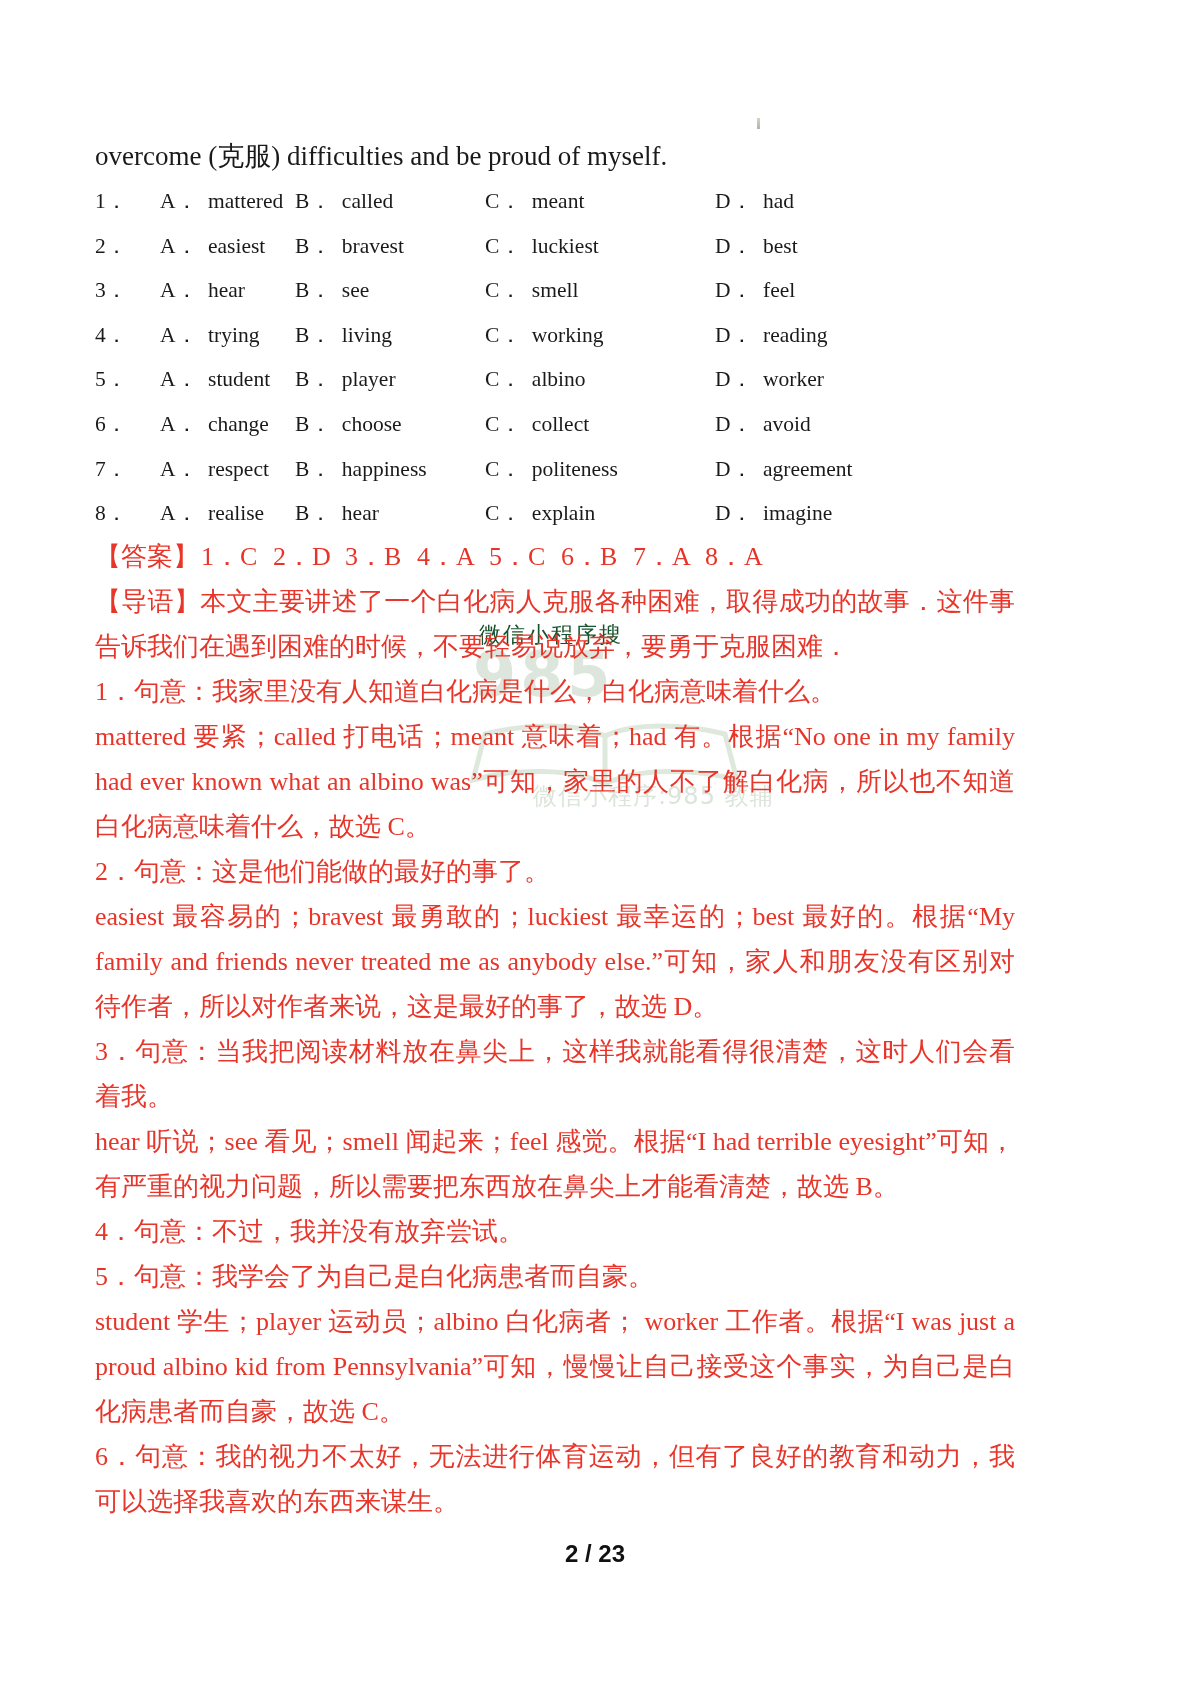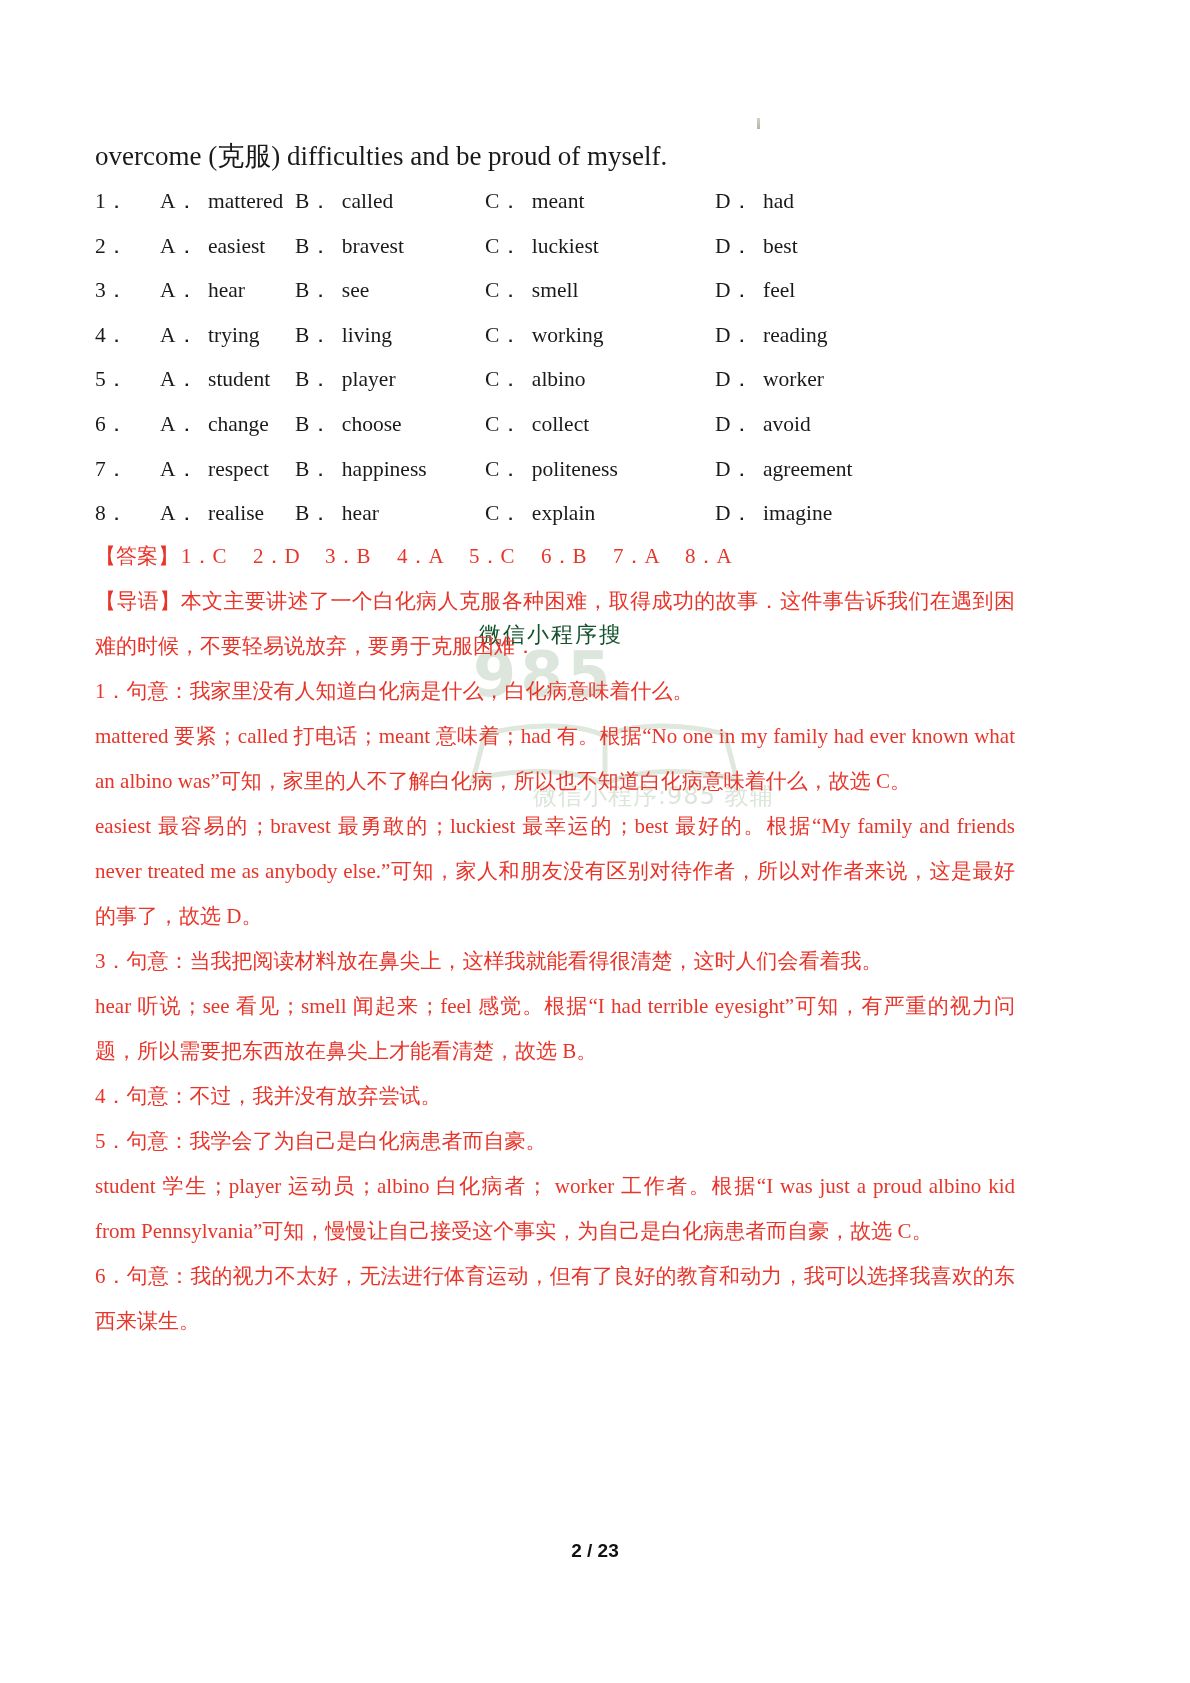--- a/index.html
+++ b/index.html
@@ -111,21 +111,21 @@
   .oLetter { letter-spacing: 0.5px; }
   .oText { margin-left: 10px; }
 
   
   .red-block {
     position: absolute;
     left: 0px;
     top: 534px;
     width: 920px;
     color: #e8352a;
-    font-size: 21px;
+    font-size: 26px;
     line-height: 45px;
   }
   .red-block p {
     margin: 0 0 0 0;
     text-align: justify;
     text-justify: inter-ideograph;
     word-break: break-word;
   }
   .ans-line {
     white-space: nowrap;
@@ -136,21 +136,21 @@
   .ans-line .ai:last-child { min-width: auto; }
 
   .footer {
     position: absolute;
     left: 0;
     top: 1540px;
     width: 1190px;
     text-align: center;
     font-family: "Liberation Sans", sans-serif;
     font-weight: bold;
-    font-size: 19px;
+    font-size: 24px;
     color: #111111;
     z-index: 3;
   }
 </style>
 </head>
 <body>
 
 <div class="page">
 
   <div class="watermark">
@@ -230,20 +230,21 @@
     <div class="red-block">
       <p class="ans-line">
         <span class="tag">【答案】</span><span id="answers-items"><span class="ai">1．C</span><span class="ai">2．D</span><span class="ai">3．B</span><span class="ai">4．A</span><span class="ai">5．C</span><span class="ai">6．B</span><span class="ai">7．A</span><span class="ai">8．A</span></span>
       </p>
       <p>
         <span>【导语】</span><span>本文主要讲述了一个白化病人克服各种困难，取得成功的故事．这件事告诉我们在遇到困难的时候，不要轻易说放弃，要勇于克服困难．</span>
       </p>
       <div id="explanations">
           <p>1．句意：我家里没有人知道白化病是什么，白化病意味着什么。</p>
           <p>mattered 要紧；called 打电话；meant 意味着；had 有。根据“No one in my family had ever known what an albino was”可知，家里的人不了解白化病，所以也不知道白化病意味着什么，故选 C。</p>
+          <p>2．句意：这是他们能做的最好的事了。</p>
           <p>easiest 最容易的；bravest 最勇敢的；luckiest 最幸运的；best 最好的。根据“My family and friends never treated me as anybody else.”可知，家人和朋友没有区别对待作者，所以对作者来说，这是最好的事了，故选 D。</p>
           <p>3．句意：当我把阅读材料放在鼻尖上，这样我就能看得很清楚，这时人们会看着我。</p>
           <p>hear 听说；see 看见；smell 闻起来；feel 感觉。根据“I had terrible eyesight”可知，有严重的视力问题，所以需要把东西放在鼻尖上才能看清楚，故选 B。</p>
           <p>4．句意：不过，我并没有放弃尝试。</p>
           <p>5．句意：我学会了为自己是白化病患者而自豪。</p>
           <p>student 学生；player 运动员；albino 白化病者； worker 工作者。根据“I was just a proud albino kid from Pennsylvania”可知，慢慢让自己接受这个事实，为自己是白化病患者而自豪，故选 C。</p>
           <p>6．句意：我的视力不太好，无法进行体育运动，但有了良好的教育和动力，我可以选择我喜欢的东西来谋生。</p>
         </div>
     </div>
 

